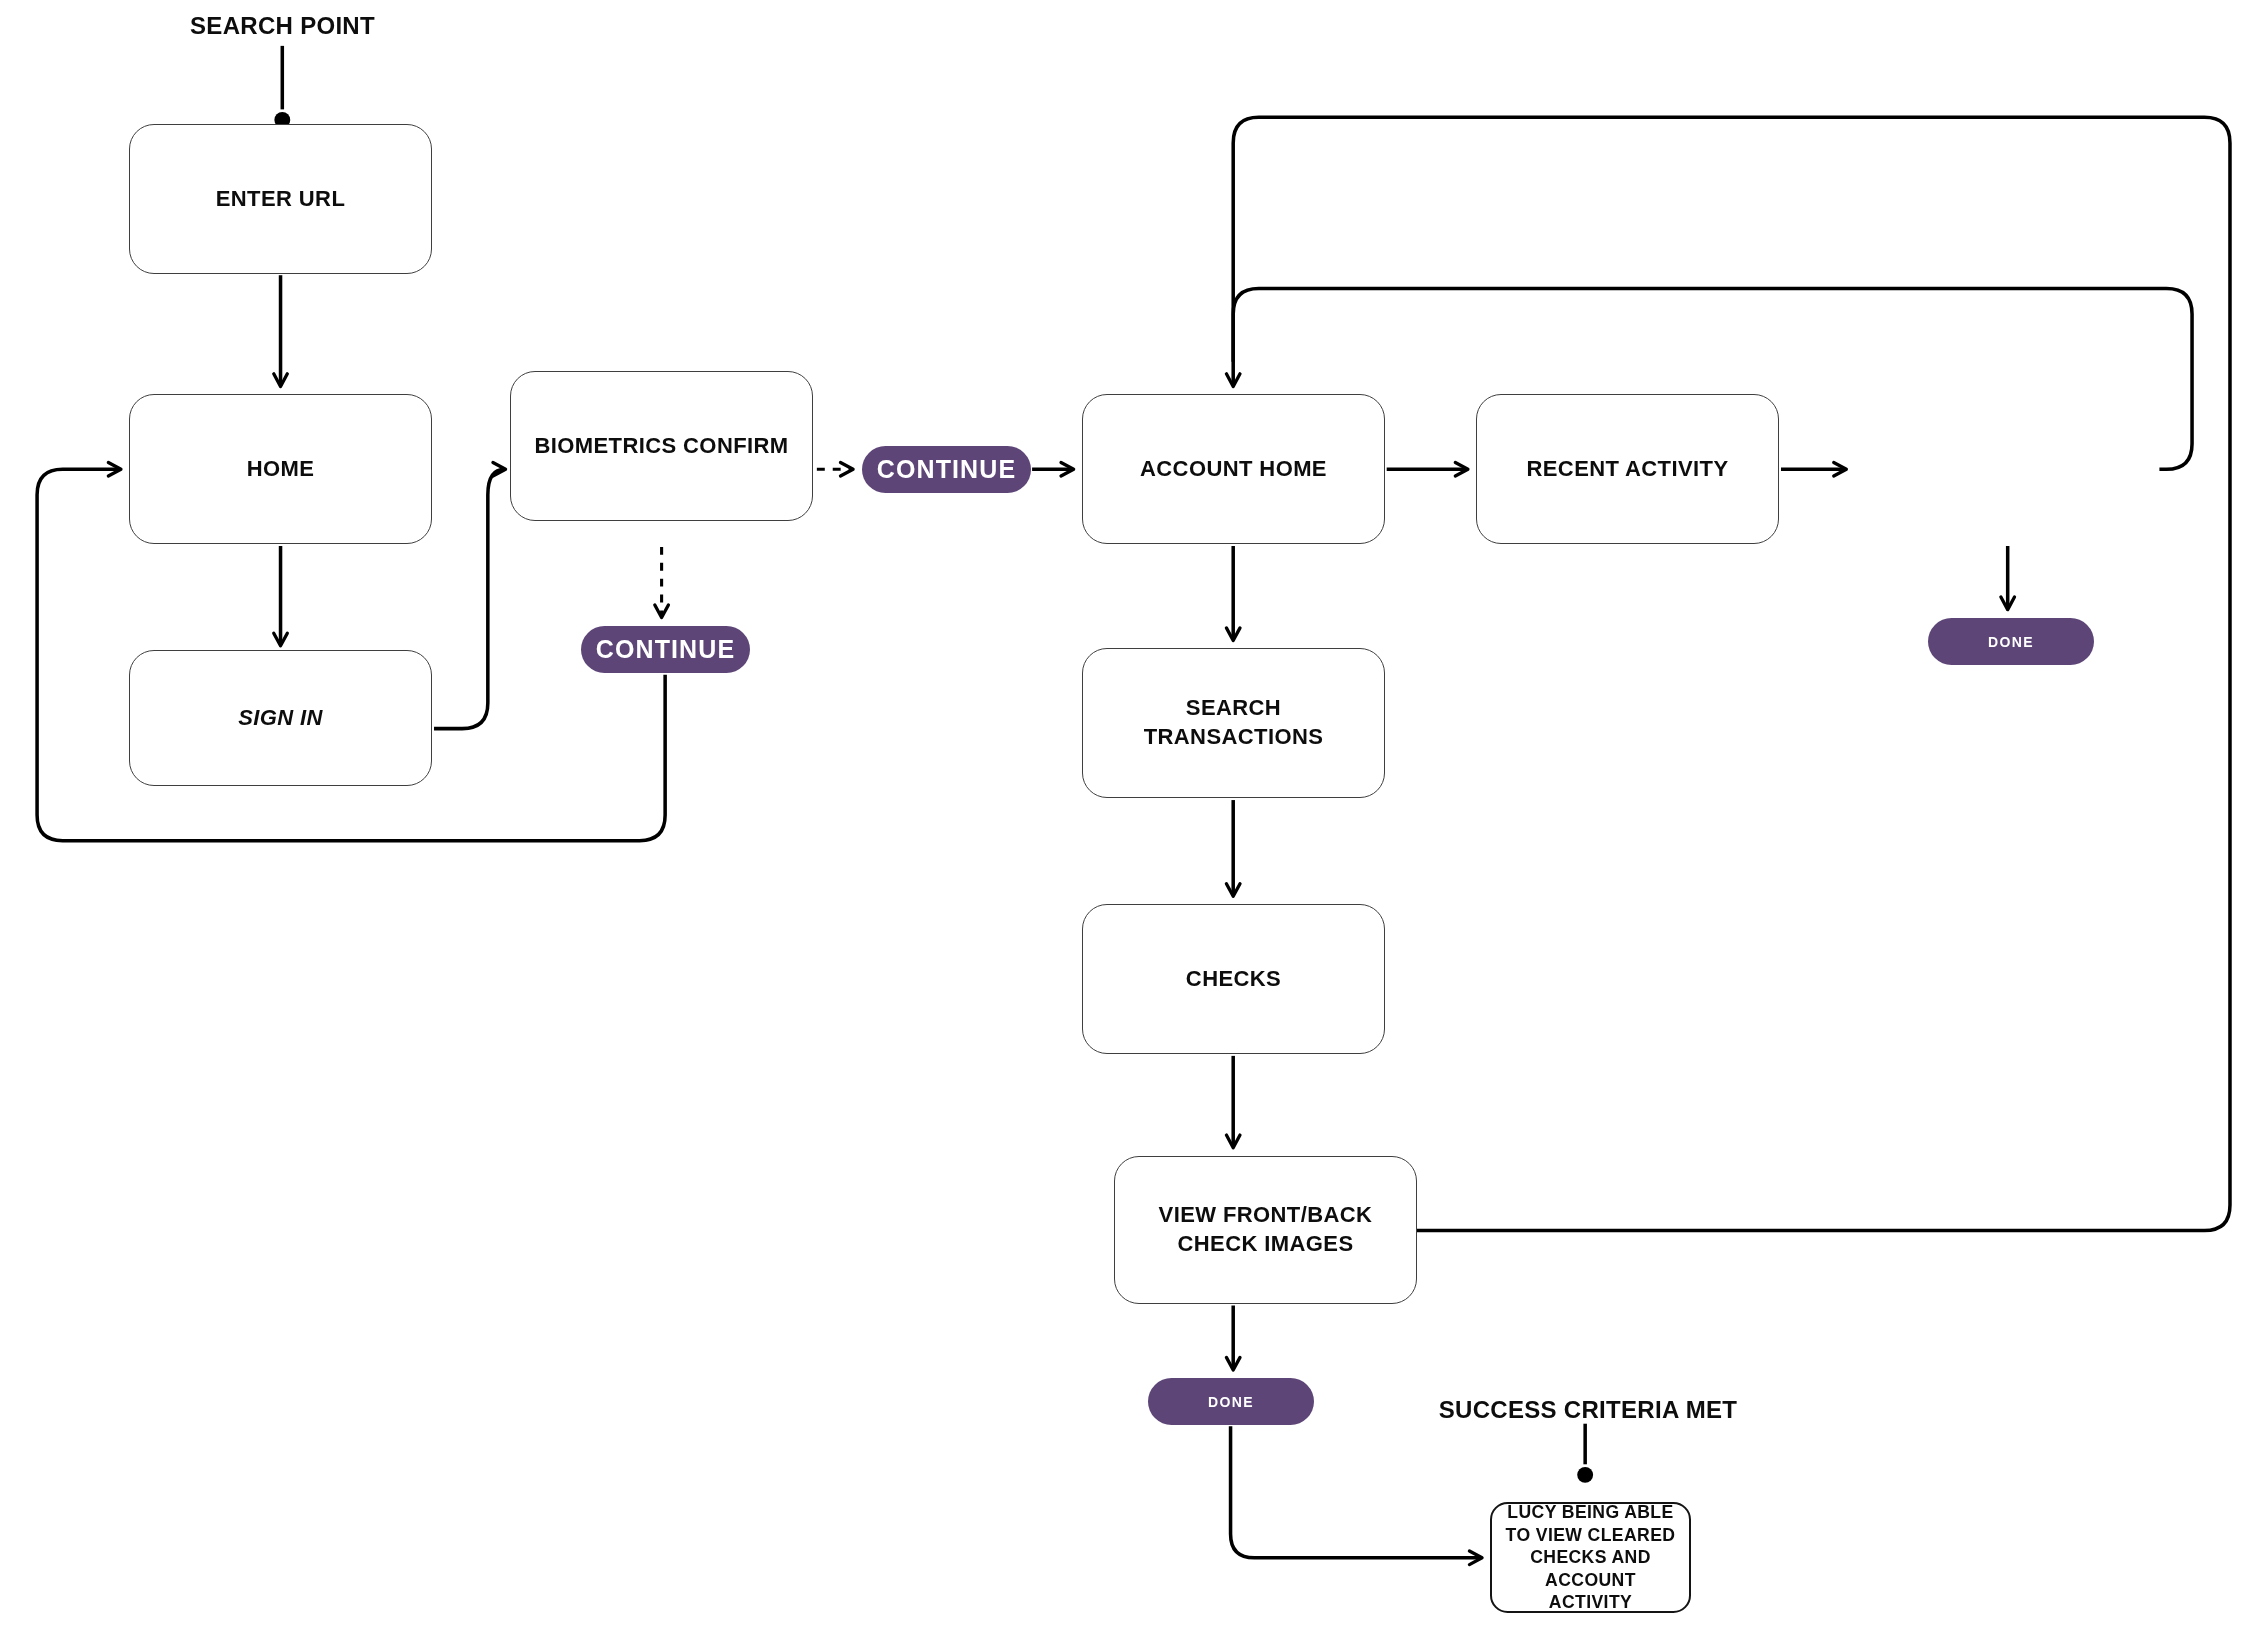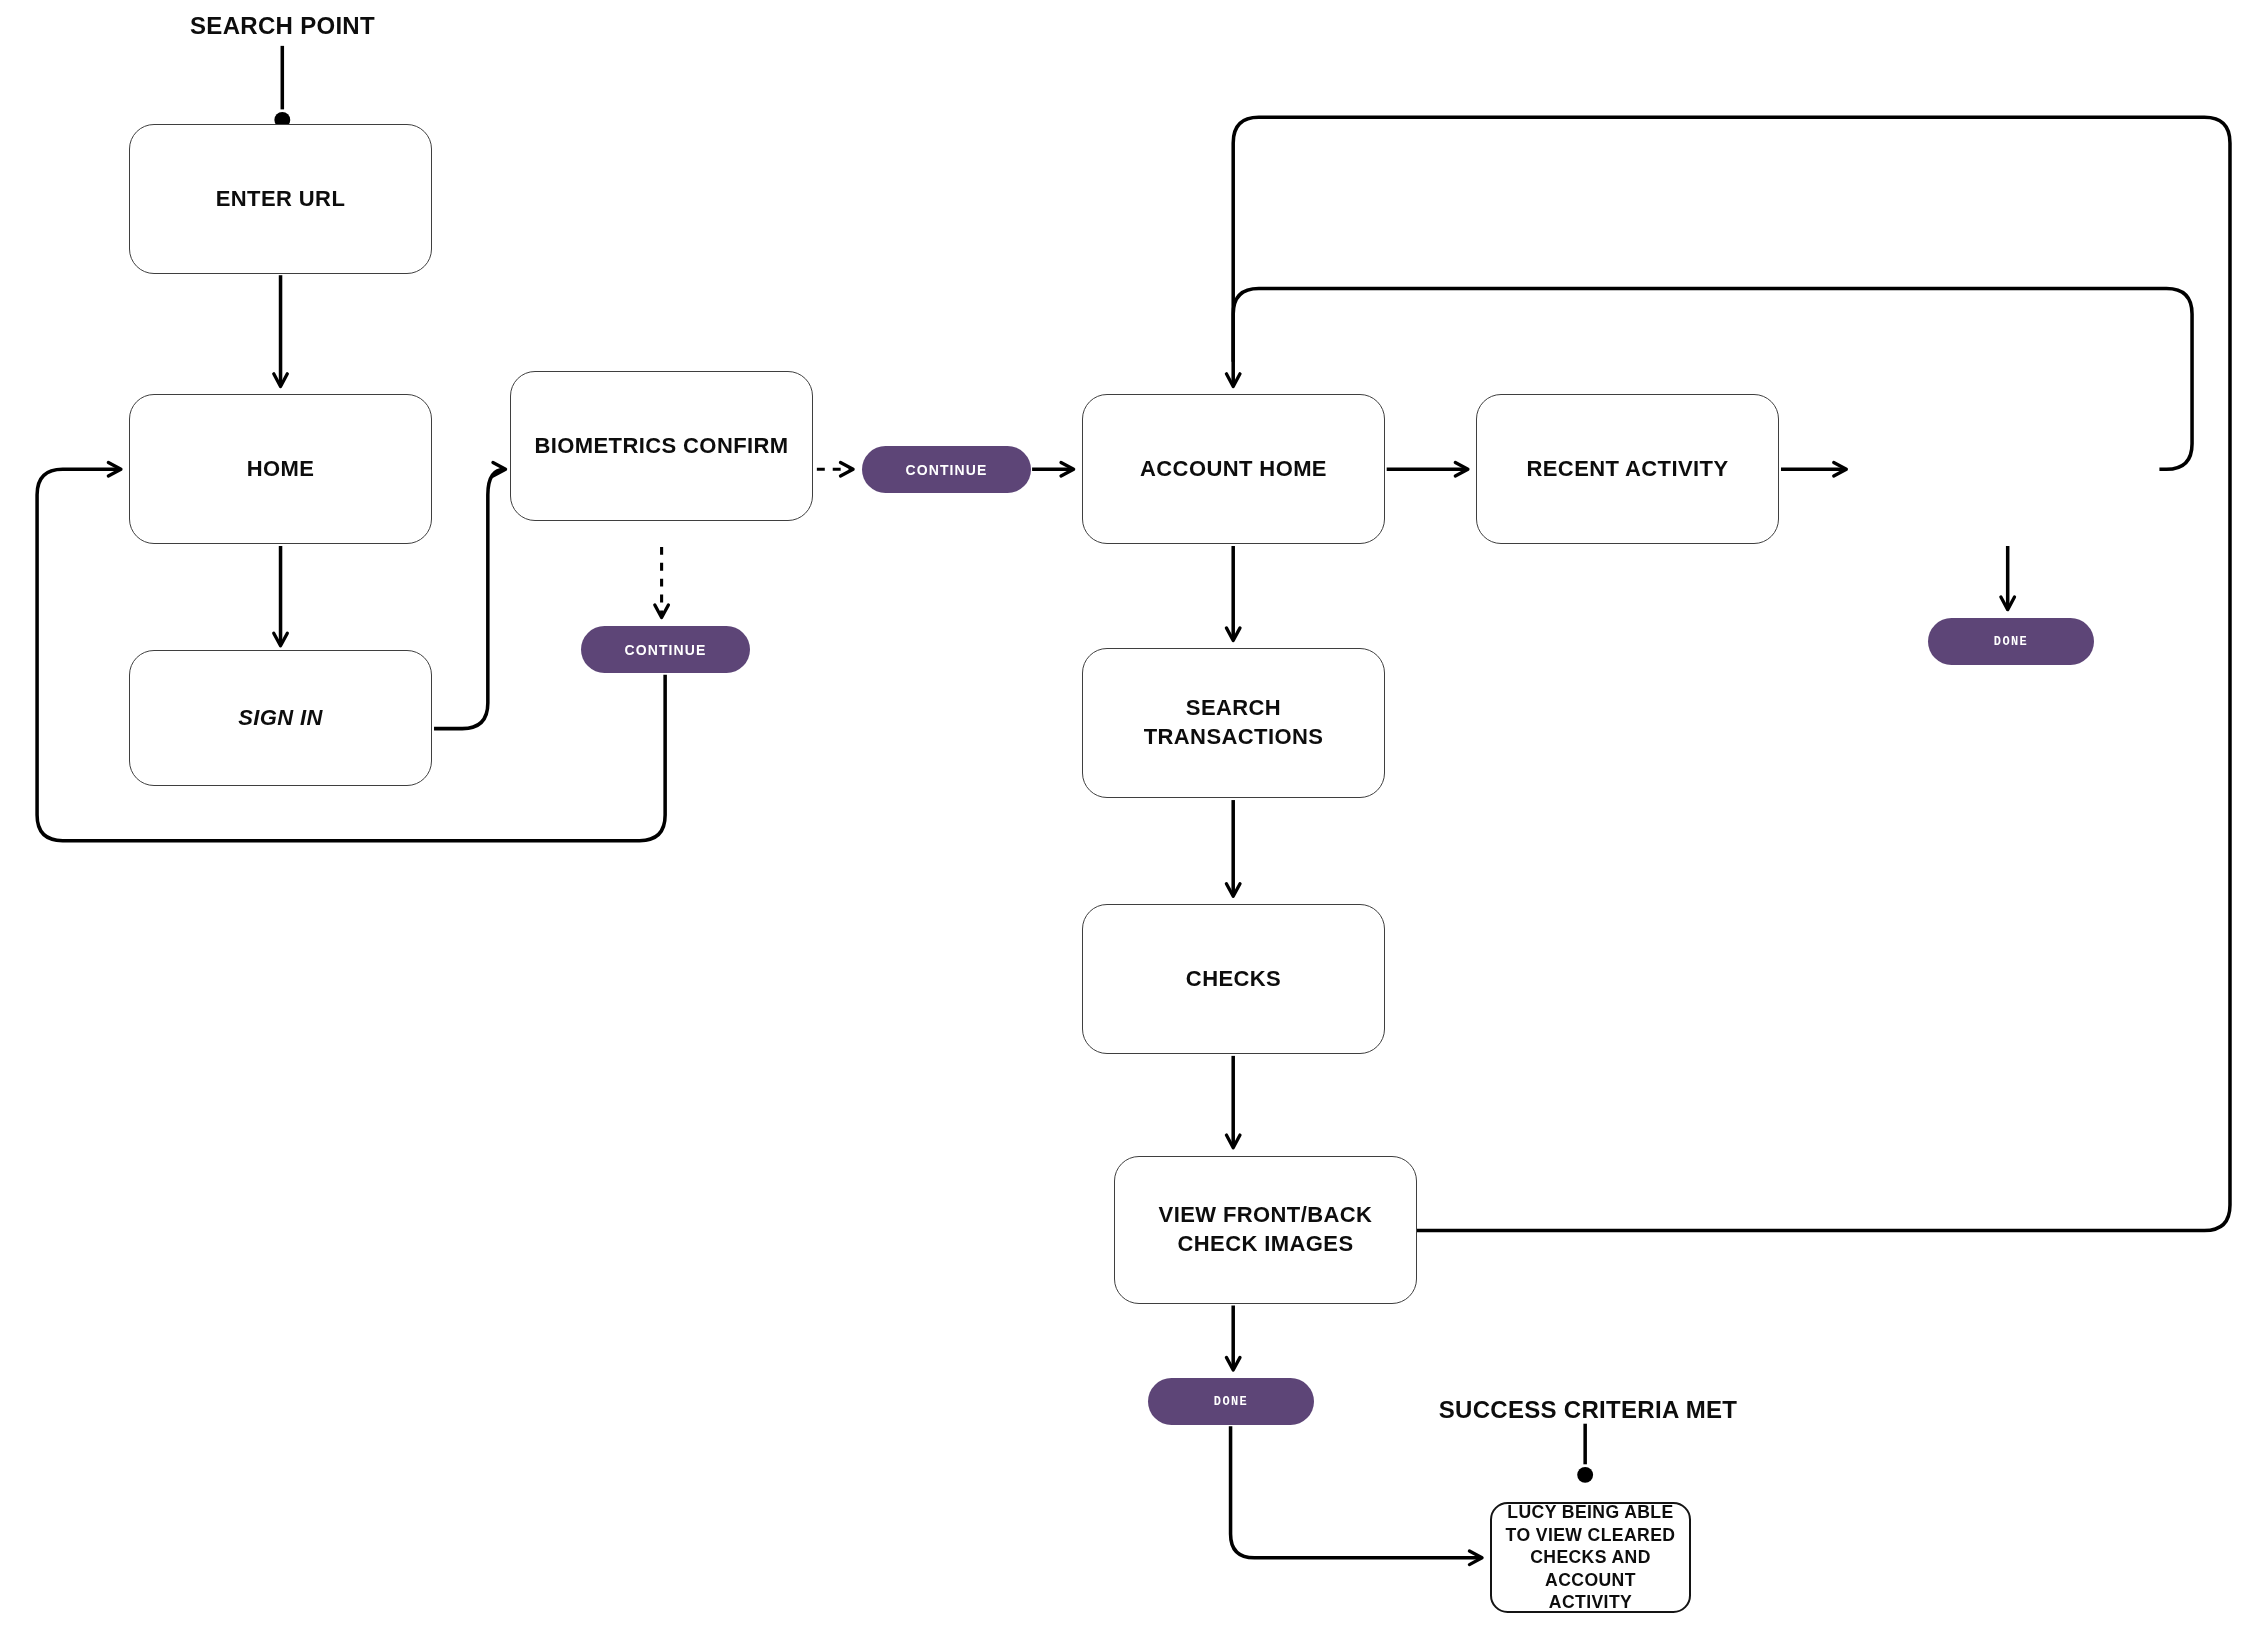--- a/index.html
+++ b/index.html
@@ -29,25 +29,25 @@
     line-height:1.28;
     padding:0 12.4px;
   }
   .pill{
     position:absolute;
     background:#5d4577;
     border-radius:24px;
     display:flex;align-items:center;justify-content:center;
     color:#ffffff;
     font-weight:bold;
-    font-size:14px;
+    font-size:25px;
     letter-spacing:1.1px;
     box-sizing:border-box;
   }
-  .pill.done{font-size:12px;letter-spacing:1.4px;font-family:Liberation Mono, monospace;}
+  .pill.done{font-size:14px;letter-spacing:1.4px;}
   .floating-label{
     position:absolute;
     font-weight:bold;
     font-size:24px;
     color:#0d0d0d;
     text-align:center;
     letter-spacing:0.3px;
     white-space:nowrap;
   }
 </style>

